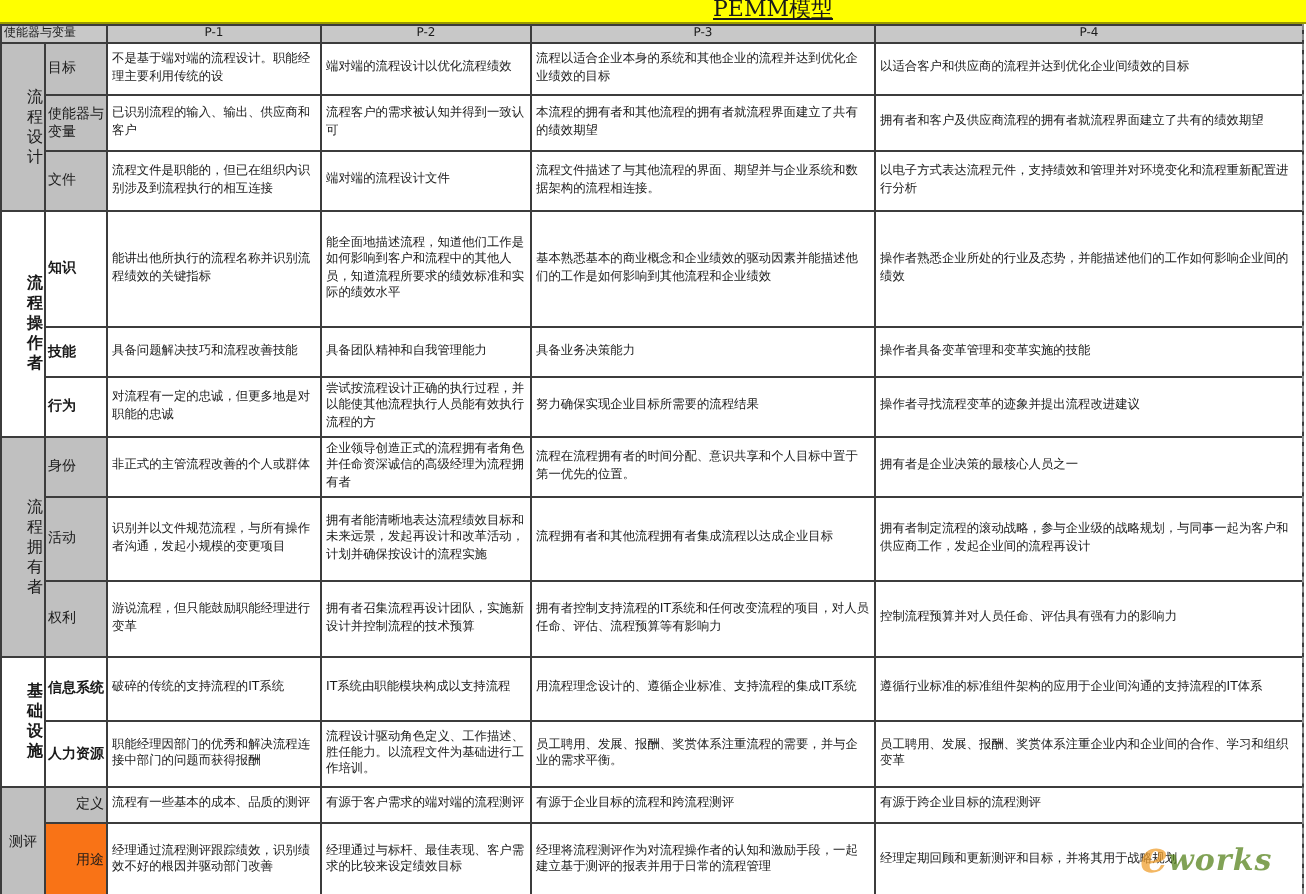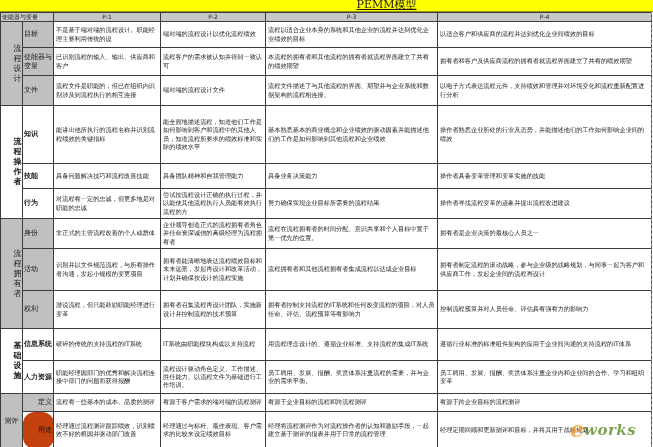--- a/index.html
+++ b/index.html
@@ -181,21 +181,21 @@
 
     <tr class="gray" style="height:18px">
       <td class="group" rowspan="2" style="font-size:7px !important;"><span>测评</span></td>
       <td class="sub leftalign">定义</td>
       <td>流程有一些基本的成本、品质的测评</td>
       <td>有源于客户需求的端对端的流程测评</td>
       <td>有源于企业目标的流程和跨流程测评</td>
       <td>有源于跨企业目标的流程测评</td>
     </tr>
     <tr class="gray" style="height:37px">
-      <td class="sub leftalign" style="background:#c2410c;border-radius:12px;">用途</td>
+      <td class="sub leftalign" style="background:#f97316;">用途</td>
       <td>经理通过流程测评跟踪绩效，识别绩效不好的根因并驱动部门改善</td>
       <td>经理通过与标杆、最佳表现、客户需求的比较来设定绩效目标</td>
       <td>经理将流程测评作为对流程操作者的认知和激励手段，一起建立基于测评的报表并用于日常的流程管理</td>
       <td>经理定期回顾和更新测评和目标，并将其用于战略规划</td>
     </tr>
   </tbody>
 </table>
 
 <div class="rightbar"></div>
 

